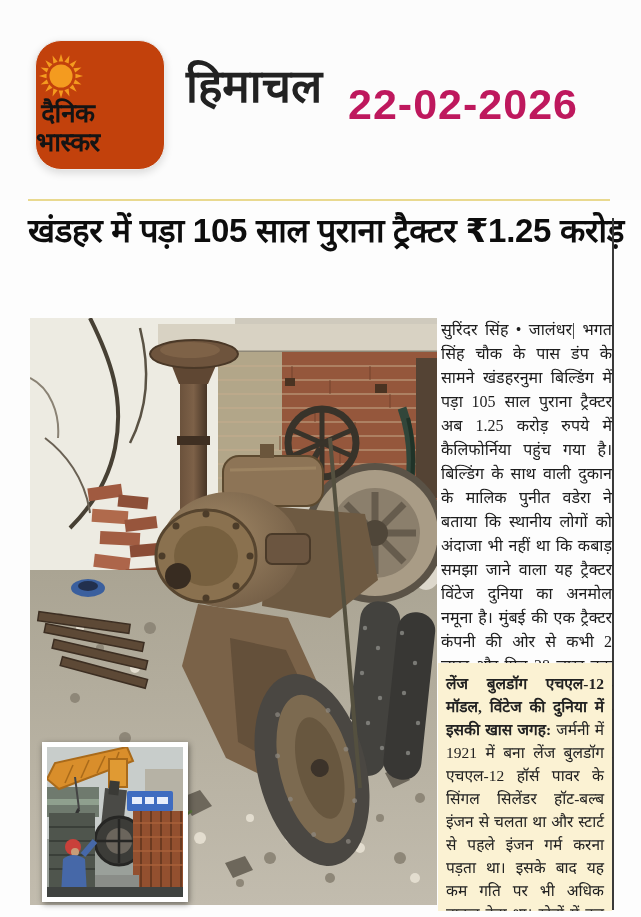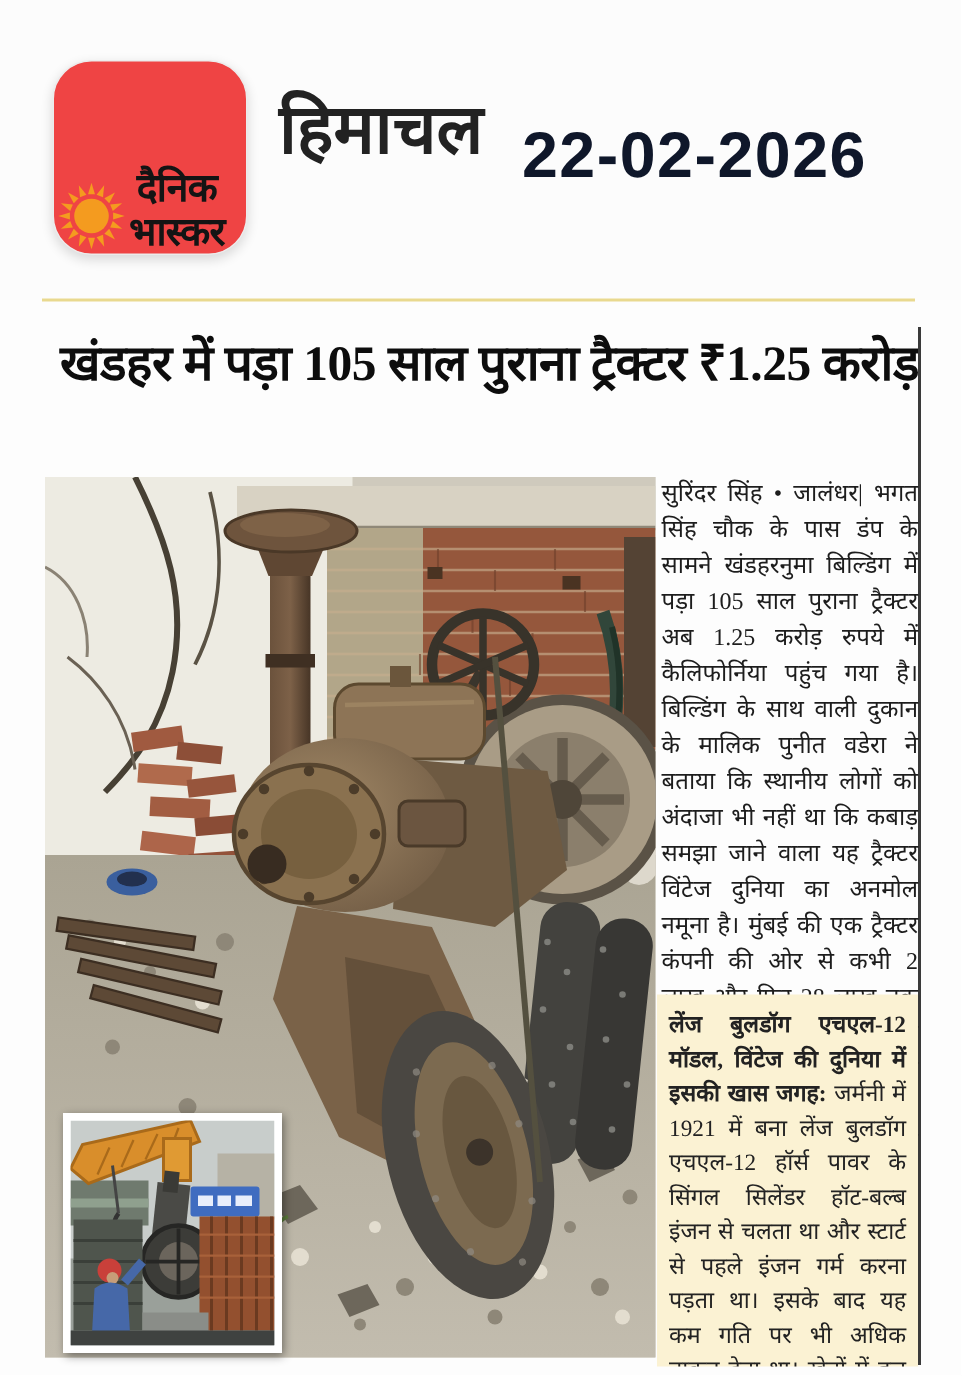--- a/index.html
+++ b/index.html
@@ -4,44 +4,43 @@
 <style>
   html,body{margin:0;padding:0;background:#ffffff;}
   .page{
     position:relative;width:641px;height:917px;background:#fdfdfd;
     overflow:hidden;font-family:"Liberation Sans","DejaVu Sans",sans-serif;
   }
   
   .header{position:absolute;left:0;top:0;width:641px;height:200px;background:#fcfcfc;}
   .logo-card{
     position:absolute;left:35px;top:40px;width:128px;height:128px;
-    background:#ef4444;border:1px solid #ececec;border-radius:26px;
+    background:#c2410c;border:1px solid #ececec;border-radius:26px;
     box-shadow:0 3px 8px rgba(0,0,0,.14);
-    display:flex;flex-direction:row;align-items:flex-end;justify-content:flex-start;
+    display:flex;flex-direction:column;align-items:flex-start;justify-content:flex-start;
   }
   .logo-sun{margin-top:10px;}
   .logo-text{
     margin-top:-2px;text-align:center;font-weight:800;color:#141414;
     font-size:26px;line-height:29px;letter-spacing:-.5px;
   }
   .section-title{
     position:absolute;left:186px;top:60px;font-size:46px;line-height:52px;
     font-weight:800;color:#222;white-space:nowrap;
   }
   .date{
     position:absolute;left:348px;top:80px;font-size:43px;line-height:48px;
-    font-weight:600;color:#0f172a;white-space:nowrap;letter-spacing:1px;
+    font-weight:600;color:#be185d;white-space:nowrap;letter-spacing:1px;
   }
   .gold-divider{position:absolute;left:28px;top:199px;width:582px;height:2px;background:#e9d98f;}
   
   .headline{
-    position:absolute;left:28px;top:208px;width:586px;margin:12px;
+    position:absolute;left:28px;top:208px;width:586px;margin:0;
     font-size:33px;line-height:46px;font-weight:800;color:#0d0d0d;
     letter-spacing:-.3px;
-    font-family:Liberation Serif, serif;
   }
   .headline span{display:block;white-space:nowrap;}
   
   .vrule{position:absolute;left:612px;top:218px;width:2px;height:692px;background:#3a3a3a;}
   
   .photo-wrap{position:absolute;left:30px;top:318px;width:407px;height:587px;background:#c9c4b8;}
   .photo-wrap svg{display:block;}
   .inset{
     position:absolute;left:12px;top:424px;width:146px;height:160px;
     background:#ffffff;box-shadow:1px 2px 6px rgba(0,0,0,.45);

